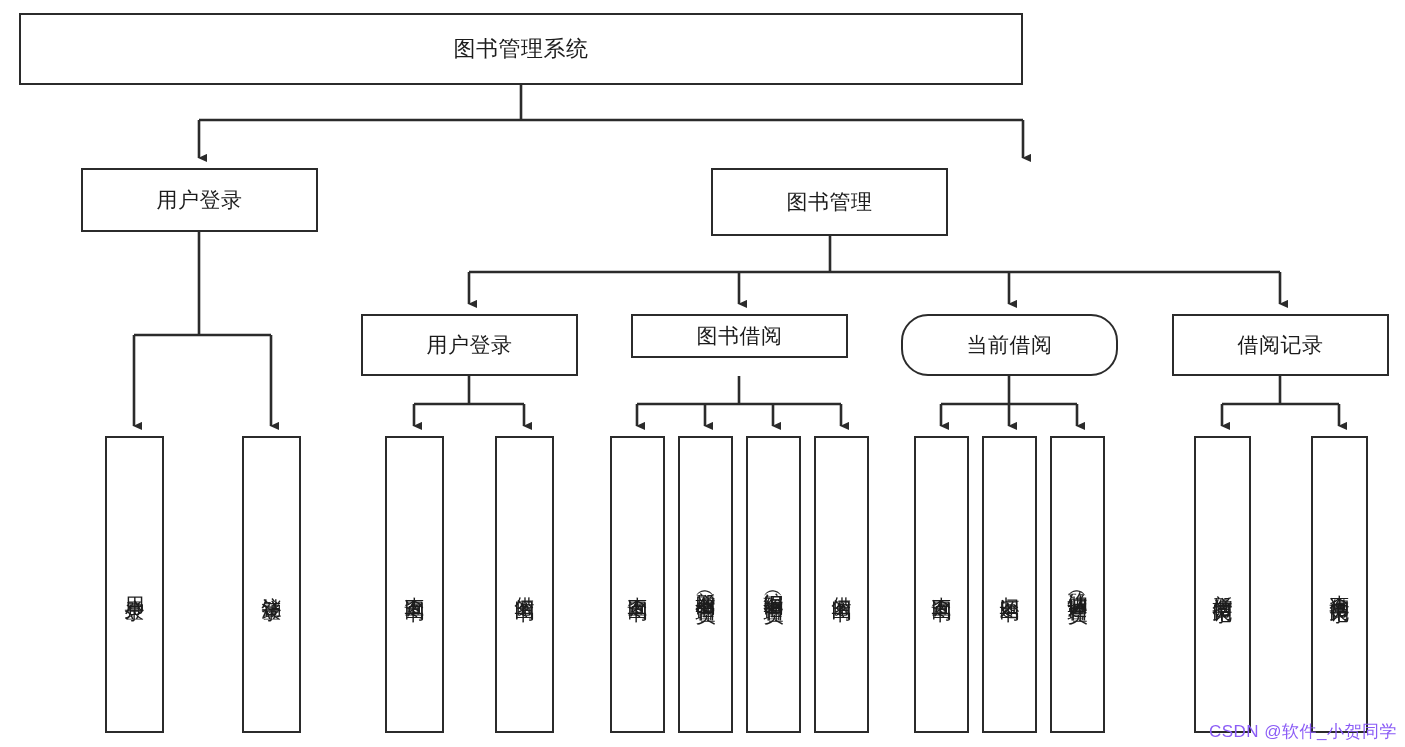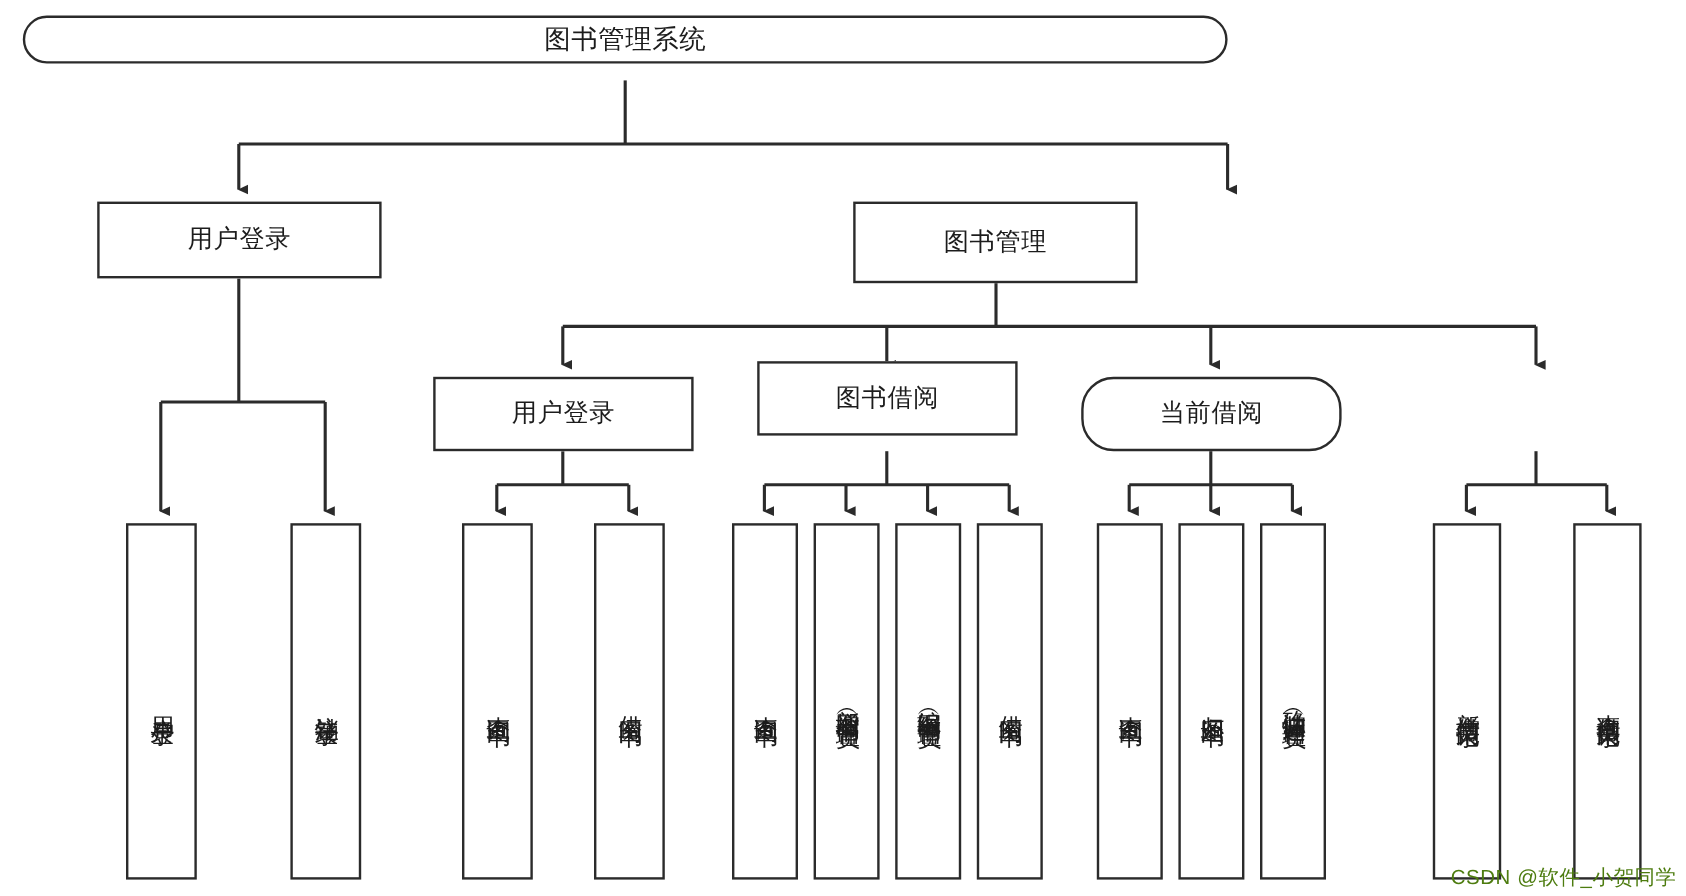--- a/index.html
+++ b/index.html
@@ -64,21 +64,21 @@
     line-height: 1.04;
     letter-spacing: 2px;
     white-space: nowrap;
     max-height: 100%;
   }
   .watermark {
     position: absolute;
     right: 8px;
     bottom: 4px;
     font-size: 17px;
-    color: #4d7c0f;
+    color: #8b5cf6;
     letter-spacing: 0.5px;
     z-index: 5;
     white-space: nowrap;
   }
 </style>
 </head>
 <body>
 
 <div id="canvas">
 
@@ -125,44 +125,47 @@
       <path d="M1009,404 L1009,426" marker-end="url(#arw)"></path>
       <path d="M1077,404 L1077,426" marker-end="url(#arw)"></path>
 
       <path d="M1280,376 L1280,404"></path>
       <path d="M1222,404 L1339,404"></path>
       <path d="M1222,404 L1222,426" marker-end="url(#arw)"></path>
       <path d="M1339,404 L1339,426" marker-end="url(#arw)"></path>
     </g>
   </svg>
 
-  <div class="node h root" style="left:19px; top:13px; width:1004px; height:40px;border-radius:25px;">
+  <div class="node h root" style="left:19px; top:13px; width:1004px; height:72px;">
     <span class="label">图书管理系统</span>
   </div>
 
   <div class="node h" style="left:81px; top:168px; width:237px; height:64px;">
     <span class="label">用户登录</span>
   </div>
 
   <div class="node h" style="left:711px; top:168px; width:237px; height:68px;">
     <span class="label">图书管理</span>
   </div>
 
   <div class="node h" style="left:361px; top:314px; width:217px; height:62px;">
     <span class="label">用户登录</span>
   </div>
 
-  <div class="node h" style="left:631px; top:301px; width:217px; height:62px;">
+  <div class="node h" style="left:631px; top:314px; width:217px; height:44px;">
     <span class="label">图书借阅</span>
   </div>
 
   <div class="node h" style="left:901px; top:314px; width:217px; height:62px;border-radius:27px;">
     <span class="label">当前借阅</span>
   </div>
 
+  <div class="node h" style="left:1172px; top:314px; width:217px; height:62px;">
+    <span class="label">借阅记录</span>
+  </div>
 
   <div class="node v" style="left:105px; top:436px; width:59px; height:297px;">
     <span class="label">用户登录</span>
   </div>
 
   <div class="node v" style="left:242px; top:436px; width:59px; height:297px;">
     <span class="label">注销登录</span>
   </div>
 
   <div class="node v" style="left:385px; top:436px; width:59px; height:297px;">

